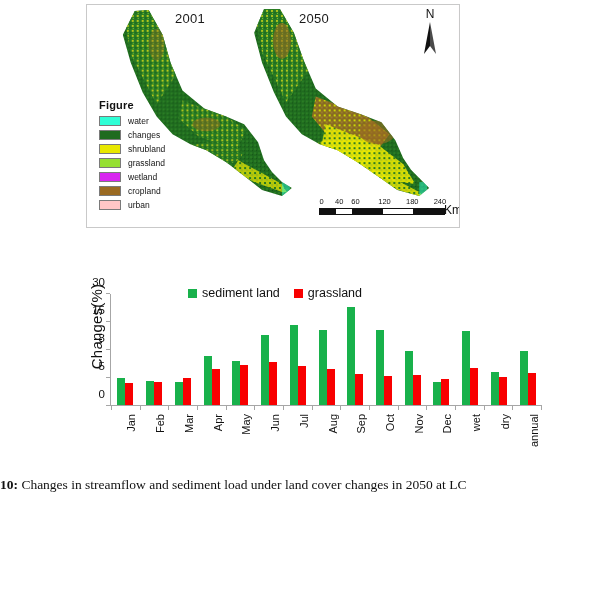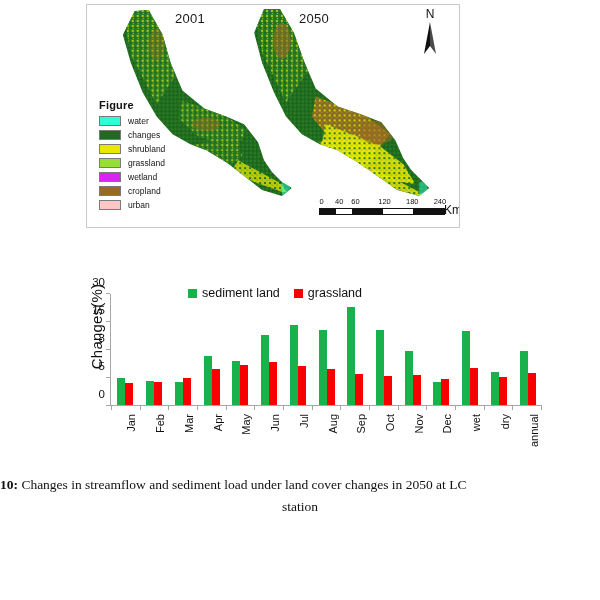--- a/index.html
+++ b/index.html
@@ -365,16 +365,15 @@
           <span>dry</span>
         </div>
         <div class="xl">
           <span>annual</span>
         </div>
       </div>
   </div>
 
   <div class="caption cap-bottom">
     <span class="l1"><b>10:</b><span> Changes in streamflow and sediment load under land cover changes in 2050 at LC</span></span>
-    <span class="l2">station</span>
   </div>
 
 </div>
 
 </body></html>

